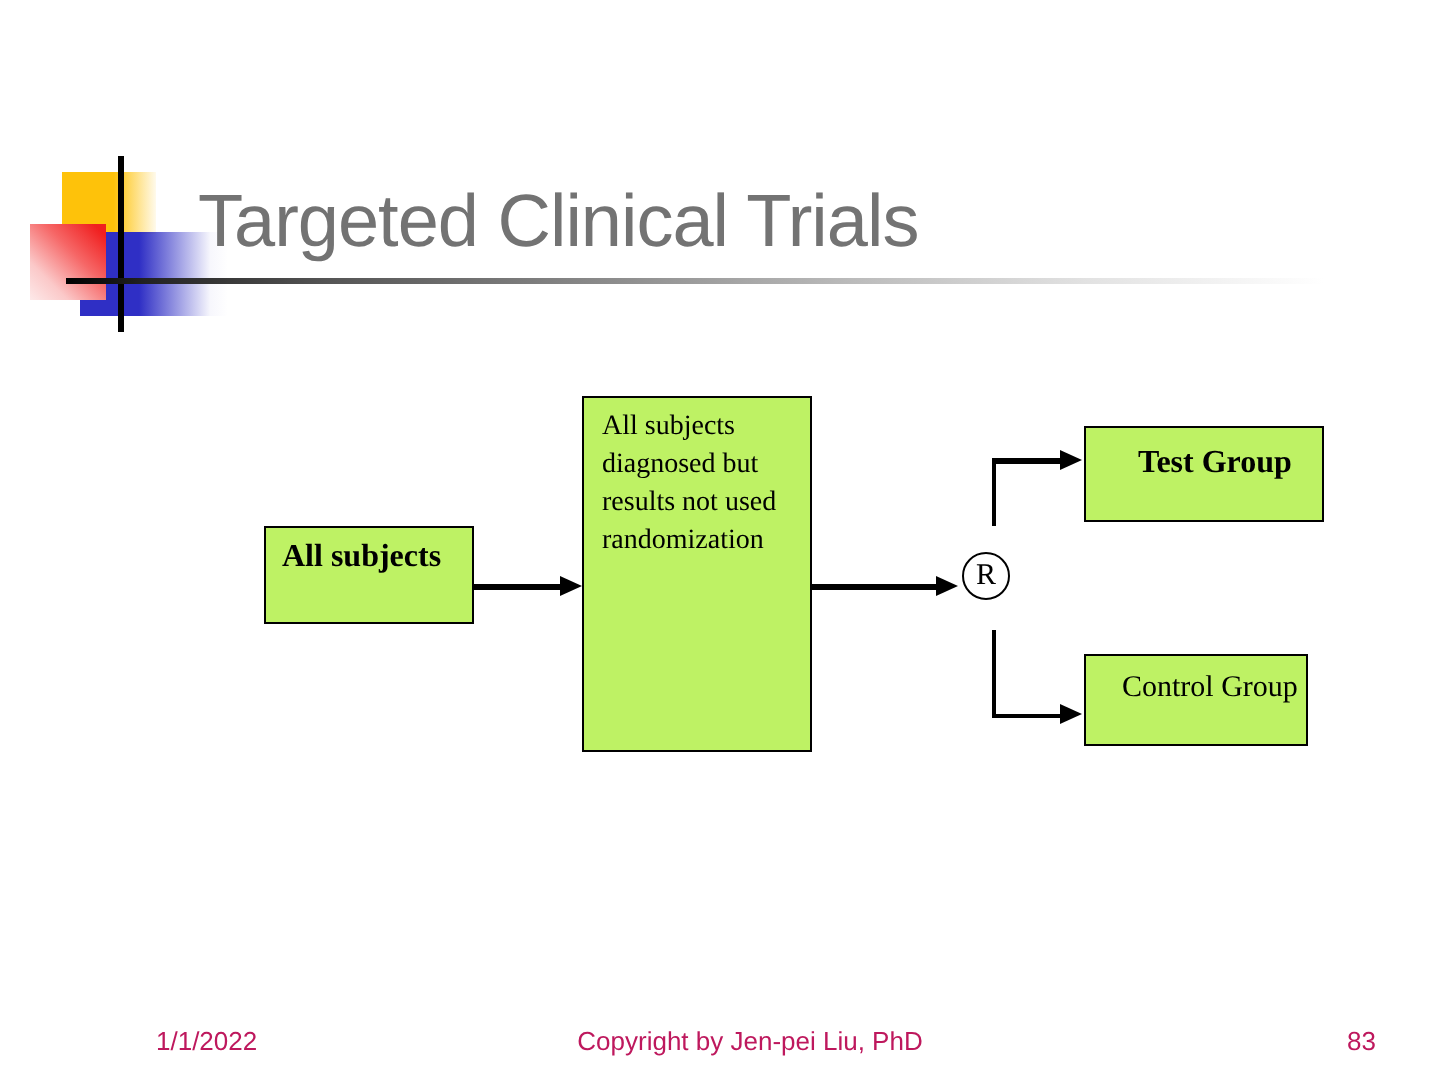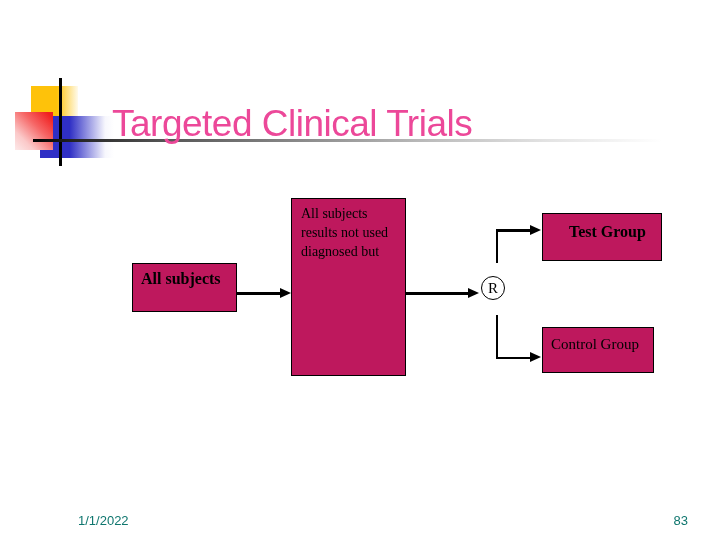--- a/index.html
+++ b/index.html
@@ -36,33 +36,33 @@
     background: #000000;
   }
   .title-rule {
     position: absolute;
     left: 33px; top: 139px; width: 655px; height: 3px;
     background: linear-gradient(to right, #000000 0%, #222222 6%, #555555 20%, #888888 40%, #bbbbbb 60%, #e2e2e2 78%, rgba(255,255,255,0) 96%);
   }
   .slide-title {
     position: absolute;
     left: 99px; top: 90px;
-    margin: 13px;
+    margin: 0;
     font-family: "Liberation Sans", sans-serif;
     font-size: 37px;
     font-weight: 400;
     letter-spacing: -0.5px;
-    color: #ec4899;
+    color: #737373;
     white-space: nowrap;
   }
 
   
   .fbox {
     position: absolute;
-    background: #be185d;
+    background: #bef264;
     border: 1.5px solid #000000;
     box-sizing: border-box;
     font-family: "Liberation Serif", "DejaVu Serif", serif;
     color: #000000;
   }
   .box-all-subjects {
     left: 132px; top: 263px; width: 105px; height: 49px;
     font-size: 16px; font-weight: bold;
     padding: 6px 0 0 8px;
   }
@@ -77,21 +77,21 @@
     white-space: nowrap;
   }
   .box-test {
     left: 542px; top: 213px; width: 120px; height: 48px;
     font-size: 16px; font-weight: bold;
     padding: 9px 0 0 26px;
   }
   .box-control {
     left: 542px; top: 327px; width: 112px; height: 46px;
     font-size: 15px;
-    padding: 8px 0 0 8px;
+    padding: 8px 0 0 18px;
     font-family: Liberation Serif, serif;
   }
   .r-circle {
     position: absolute;
     left: 481px; top: 276px; width: 24px; height: 24px;
     border: 1.4px solid #000000;
     border-radius: 50%;
     box-sizing: border-box;
     background: #ffffff;
     font-family: "Liberation Serif", "DejaVu Serif", serif;
@@ -108,21 +108,21 @@
     border-bottom: 5.5px solid transparent;
     border-left: 11px solid #000000;
   }
 
   
   .footer-text {
     position: absolute;
     top: 513px;
     font-family: "Liberation Sans", sans-serif;
     font-size: 13px;
-    color: #0f766e;
+    color: #be185d;
     white-space: nowrap;
   }
   .footer-date { left: 78px; }
   .footer-copyright { left: 375px; transform: translateX(-50%); }
   .footer-page { right: 32px; }
 </style>
 </head>
 <body>
 
 <div class="slide">
@@ -134,22 +134,23 @@
   <div class="title-rule"></div>
 
   <h1 class="slide-title">Targeted Clinical Trials</h1>
 
   <div class="fbox box-all-subjects">
     <span>All subjects</span>
   </div>
 
   <div class="fbox box-diagnosed">
     <span class="line">All subjects</span>
+    <span class="line">diagnosed but</span>
     <span class="line">results not used</span>
-    <span class="line">diagnosed but</span>
+    <span class="line">randomization</span>
   </div>
 
   <div class="r-circle">
     <span>R</span>
   </div>
 
   <div class="fbox box-test">
     <span>Test Group</span>
   </div>
 
@@ -165,15 +166,16 @@
 
   <div class="vline" style="left:495.5px; top:229px; height:34px;"></div>
   <div class="hline" style="left:495.5px; top:229px; width:35px;"></div>
   <div class="ahead" style="left:530px; top:224.75px;"></div>
 
   <div class="vline" style="left:495.5px; top:315px; height:43px;"></div>
   <div class="hline" style="left:495.5px; top:356.5px; width:35px;"></div>
   <div class="ahead" style="left:530px; top:352.25px;"></div>
 
   <div class="footer-text footer-date">1/1/2022</div>
+  <div class="footer-text footer-copyright">Copyright by Jen-pei Liu, PhD</div>
   <div class="footer-text footer-page">83</div>
 
 </div>
 
 </body></html>

